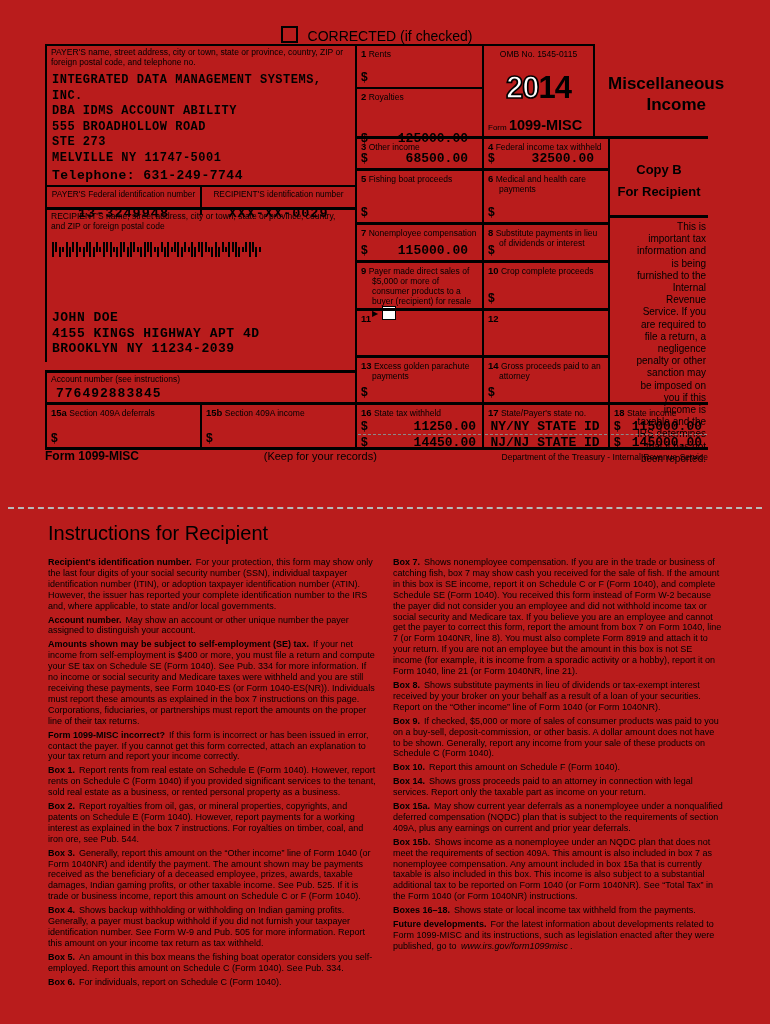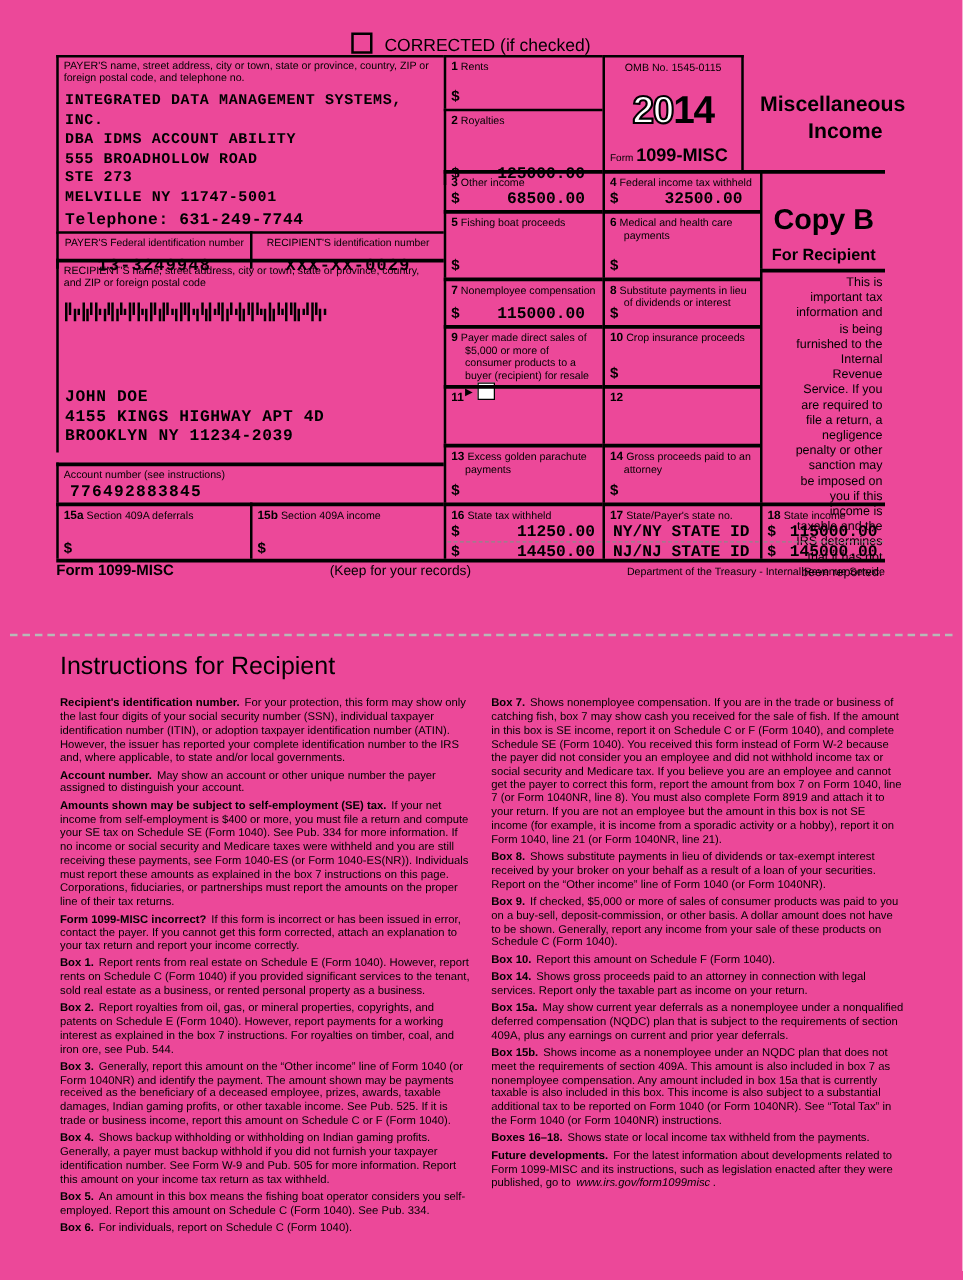--- a/index.html
+++ b/index.html
@@ -1,16 +1,16 @@
 <!DOCTYPE html>
 <html><head>
 <meta charset="utf-8">
 <style>
   html,body{margin:0;padding:0;background:#fff;}
-  .page{position:relative;width:770px;height:1024px;background:#ec4899;color:#000;
+  .page{position:relative;width:770px;height:1024px;background:#b91c1c;color:#000;
         font-family:"Liberation Sans",sans-serif;overflow:hidden;}
 
   
   .corrected{position:absolute;left:45px;top:26px;width:663px;text-align:center;font-size:14px;}
   .corrected .cbx-lg{display:inline-block;width:13px;height:13px;border:2px solid #000;vertical-align:-2px;margin-right:10px;}
 
   
   .form1099{position:absolute;left:45px;top:44px;width:663px;height:403px;border-bottom:3px solid #000;}
   .cell{position:absolute;box-sizing:border-box;border-top:3px solid #000;border-left:2px solid #000;
         font-size:8.5px;line-height:1.16;}
@@ -44,21 +44,21 @@
   
   .omb-lab{display:block;text-align:center;padding-top:4px;font-size:8.5px;}
   .year{position:absolute;top:24px;left:0;right:0;text-align:center;font-size:31px;font-weight:bold;letter-spacing:-1px;}
   .y-out{color:#fff;-webkit-text-stroke:1.7px #000;}
   .form-line{position:absolute;bottom:2px;left:4px;font-size:8px;}
   .form-no{font-size:14.5px;font-weight:bold;}
 
   
   .misc-title{padding-top:29px;text-align:right;font-size:17px;font-weight:bold;line-height:1.25;padding-right:2px;}
   .copyb{text-align:center;}
-  .copyb .c1{display:block;margin-top:23px;font-size:23px;font-weight:bold;}
+  .copyb .c1{display:block;margin-top:23px;font-size:13px;font-weight:bold;}
   .copyb .c2{display:block;margin-top:7px;font-size:13px;font-weight:bold;}
   .taxinfo{padding:3px 2px 0 3px;text-align:right;font-size:10px;line-height:12.2px;}
 
   
   .strow{display:flex;justify-content:space-between;align-items:baseline;padding:0 6px 0 4px;height:15px;}
   .strow.center{justify-content:center;}
   .stdiv{border-top:1.5px dashed #8a8a8a;margin:0 1px;}
   .dollar-bl{position:absolute;bottom:1px;left:4px;font-weight:bold;font-size:12px;}
 
   .arrow{font-size:8px;vertical-align:1px;}
@@ -218,21 +218,21 @@
         </div>
     </div>
     <div class="cell" style="left:437px;top:178px;width:126px;height:38px;">
       <div class="boxlab"><span class="bnum">8</span> <span class="blab">Substitute payments in lieu of dividends or interest</span></div>
       <div class="amt-row">
           <span class="dollar">$</span>
           <span class="amt"></span>
         </div>
     </div>
     <div class="cell" style="left:437px;top:216px;width:126px;height:48px;">
-      <div class="boxlab"><span class="bnum">10</span> <span class="blab">Crop insurance proceeds</span></div>
+      <div class="boxlab"><span class="bnum">10</span> <span class="blab">Crop complete proceeds</span></div>
       <div class="amt-row">
           <span class="dollar">$</span>
           <span class="amt"></span>
         </div>
     </div>
     <div class="cell" style="left:437px;top:264px;width:126px;height:47px;">
       <div class="boxlab"><span class="bnum">12</span></div>
     </div>
     <div class="cell" style="left:437px;top:311px;width:126px;height:47px;">
       <div class="boxlab"><span class="bnum">14</span> <span class="blab">Gross proceeds paid to an attorney</span></div>

